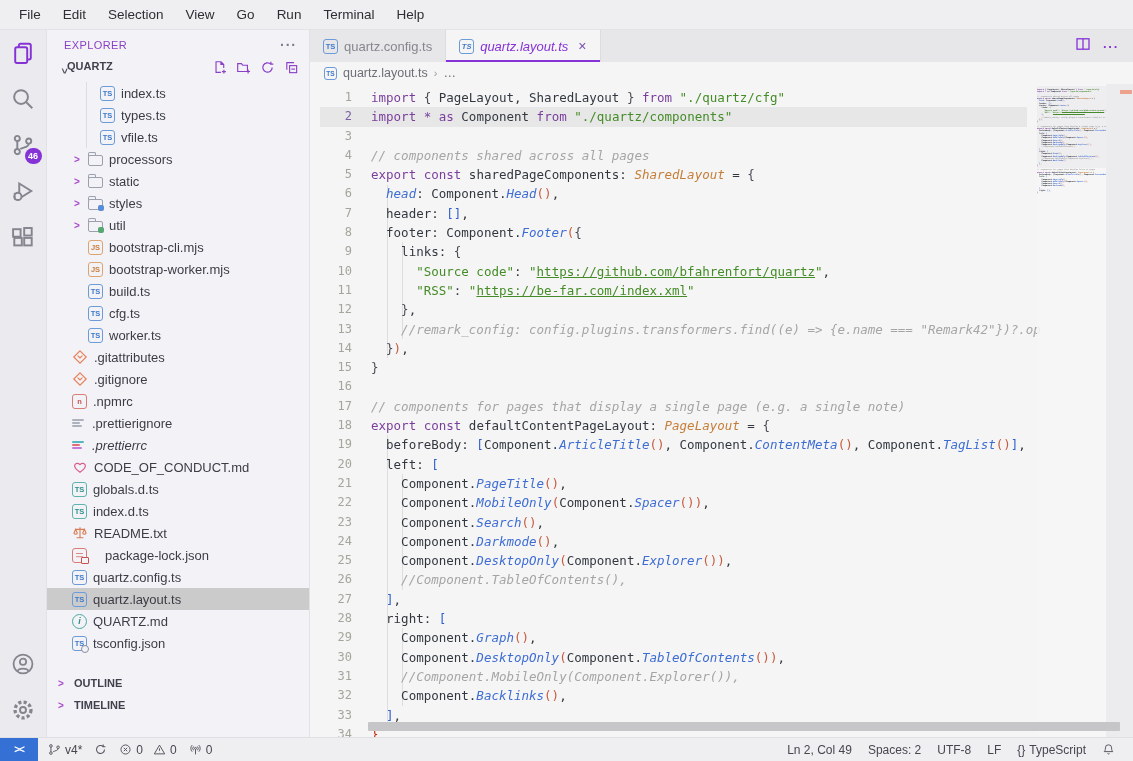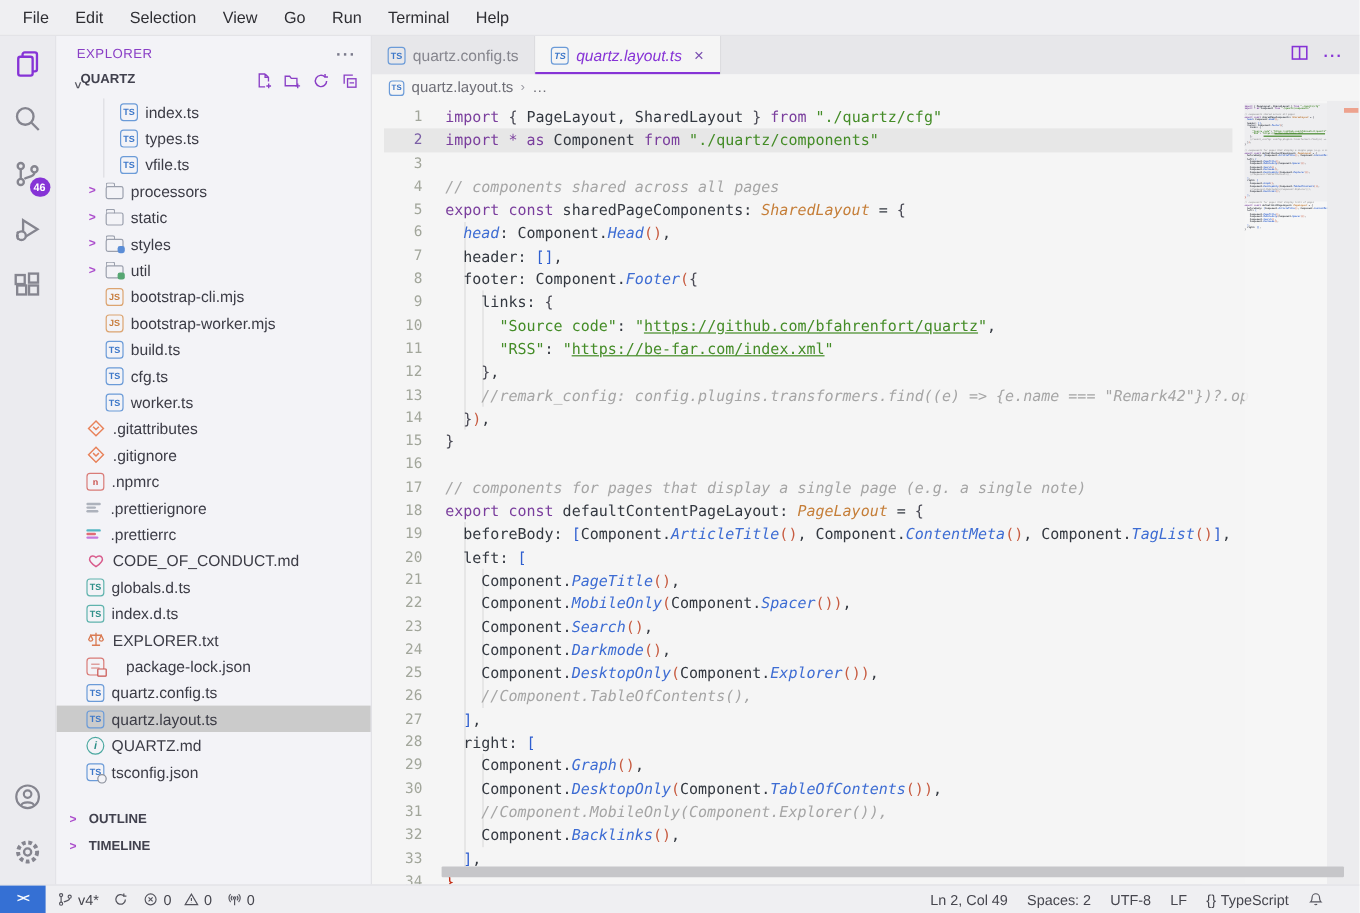--- a/index.html
+++ b/index.html
@@ -111,21 +111,21 @@
   .hscroll { position:absolute; left:58px; top:638px; width:752px; height:9px; background:#C6C6C9; border-radius:1px; }
 
   
   .statusbar { position:absolute; left:0; top:737px; width:1133px; height:24px; background:#EFEFF2;
                border-top:1px solid #E0E0E4; display:flex; align-items:center; font-size:12px; color:#46464E; }
   .sb-remote { width:38px; height:24px; background:#3570D4; color:#fff; display:flex; align-items:center;
                justify-content:center; font-size:10px; font-weight:bold; letter-spacing:-1px; cursor:pointer; }
   .st-item { display:flex; align-items:center; gap:4px; padding:0 6px; height:24px; cursor:pointer; }
   .st-item svg { width:13px; height:13px; }
   .st-left { display:flex; align-items:center; margin-left:4px; }
-  .st-right { display:flex; align-items:center; margin-left:auto; padding-right:22px; }
+  .st-right { display:flex; align-items:center; margin-left:auto; padding-right:10px; }
   .st-right .st-item { padding:0 8px; }
 </style>
 </head>
 <body>
 
 <div id="app">
 
   <div class="titlebar">
       <div class="menu-item">File</div>
       <div class="menu-item">Edit</div>
@@ -301,21 +301,21 @@
           <span class="lbl">.npmrc</span>
         </div>
         <div class="trow" style="padding-left: 25px;">
           <span class="pr-bars">
             <i style="background: rgb(173, 178, 188); width: 12px;"></i>
             <i style="background: rgb(173, 178, 188); width: 8px;"></i>
             <i style="background: rgb(173, 178, 188); width: 10px;"></i>
           </span>
           <span class="lbl">.prettierignore</span>
         </div>
-        <div class="trow" style="padding-left: 25px;">
+        <div class="trow" style="padding-left: 25px; font-style: italic;">
           <span class="pr-bars">
             <i style="background: rgb(86, 182, 194); width: 12px;"></i>
             <i style="background: rgb(224, 108, 117); width: 8px;"></i>
             <i style="background: rgb(198, 120, 221); width: 10px;"></i>
           </span>
           <span class="lbl">.prettierrc</span>
         </div>
         <div class="trow" style="padding-left: 25px;">
           <span class="svgicon"><svg viewBox="0 0 16 16" fill="none" stroke="#D85C8C" stroke-width="1.2">
               <path d="M8 13.2C3.2 10 2 7.6 2.9 5.8 3.8 4 6.2 3.7 8 5.6c1.8-1.9 4.2-1.6 5.1.2.9 1.8-.3 4.2-5.1 7.4z"></path>
@@ -328,21 +328,21 @@
         </div>
         <div class="trow" style="padding-left: 25px;">
           <span class="fi fi-dts">TS</span>
           <span class="lbl">index.d.ts</span>
         </div>
         <div class="trow" style="padding-left: 25px;">
           <span class="svgicon"><svg viewBox="0 0 16 16" fill="none" stroke="#D97B54" stroke-width="1.1">
               <path d="M8 2.3v10.4M4.6 12.7h6.8M3.6 4.4h8.8"></path>
               <path d="M3.6 4.4L1.9 8a1.8 1.8 0 0 0 3.4 0zM12.4 4.4L10.7 8a1.8 1.8 0 0 0 3.4 0z"></path>
             </svg></span>
-          <span class="lbl">EXPLORER.txt</span>
+          <span class="lbl">README.txt</span>
         </div>
         <div class="trow" style="padding-left: 25px; gap: 12px;">
           <span class="fi fi-plock"></span>
           <span class="lbl">package-lock.json</span>
         </div>
         <div class="trow" style="padding-left: 25px;">
           <span class="fi fi-ts">TS</span>
           <span class="lbl">quartz.config.ts</span>
         </div>
         <div class="trow sel" style="padding-left: 25px;">

